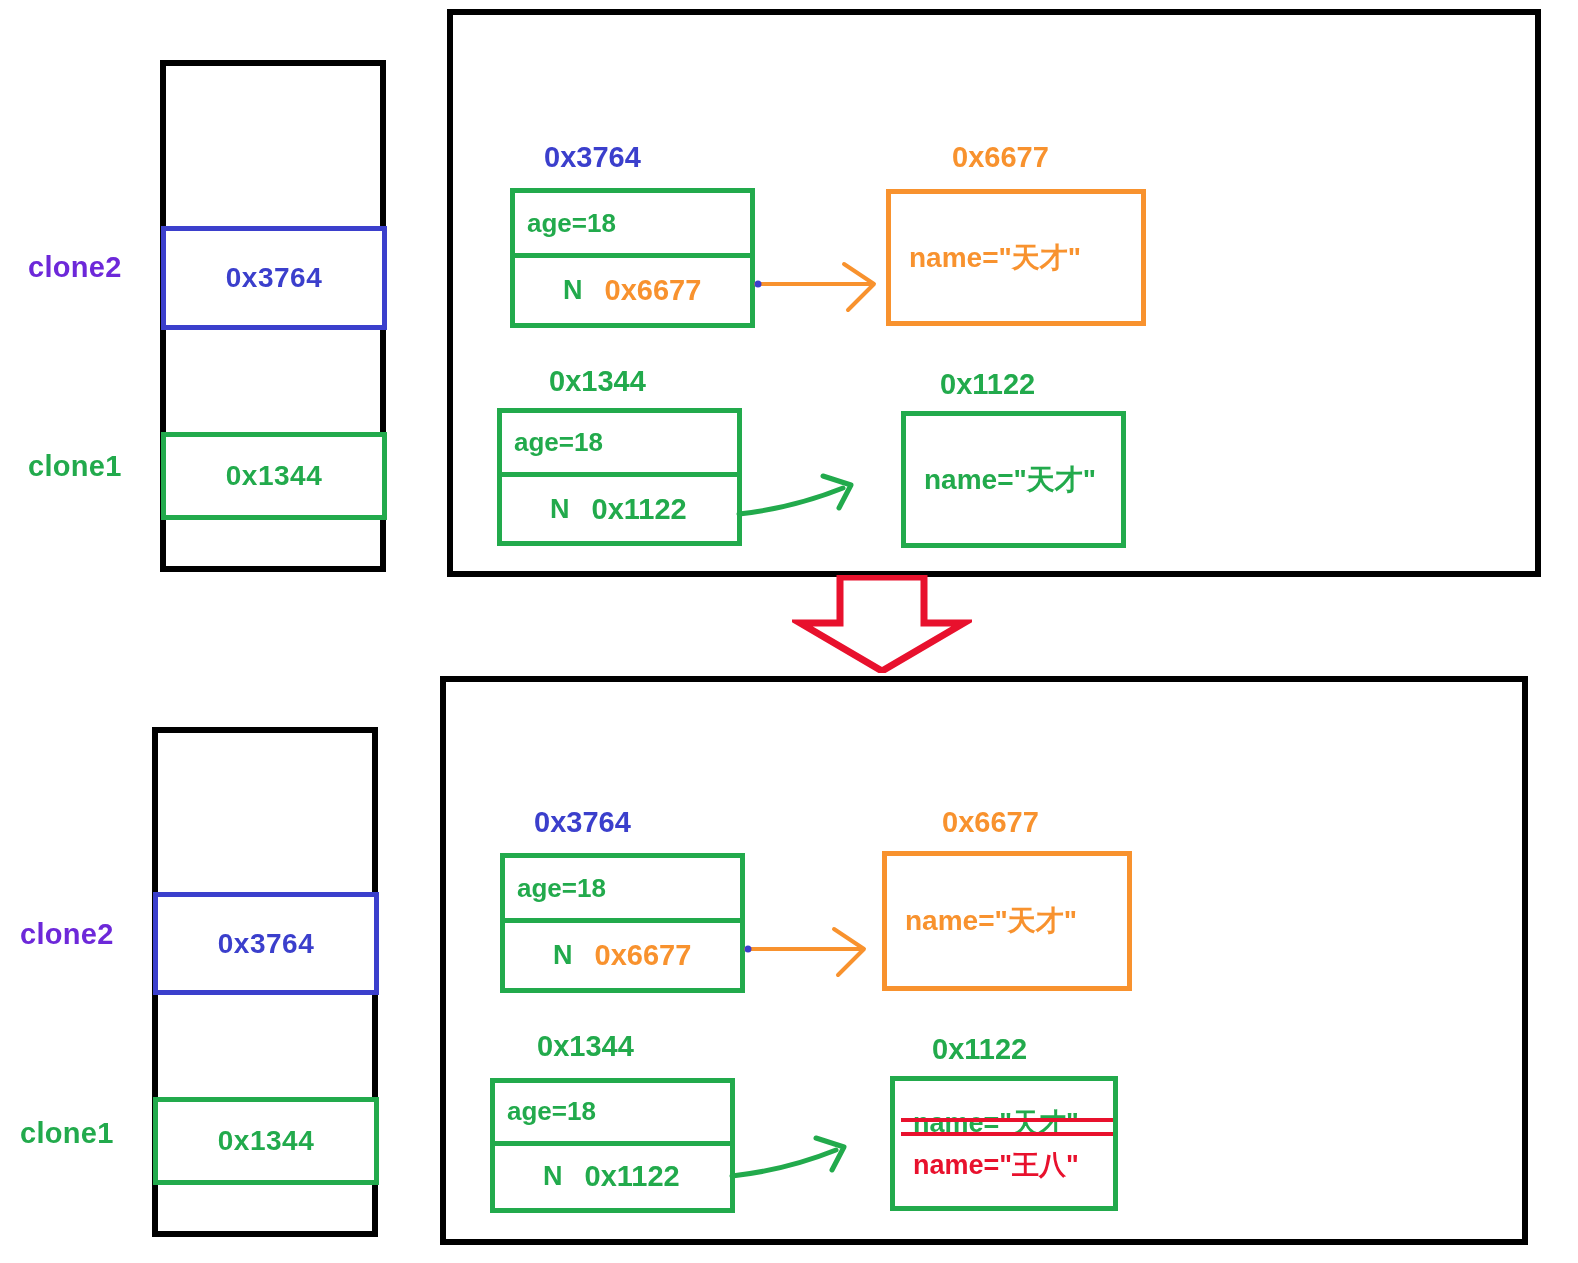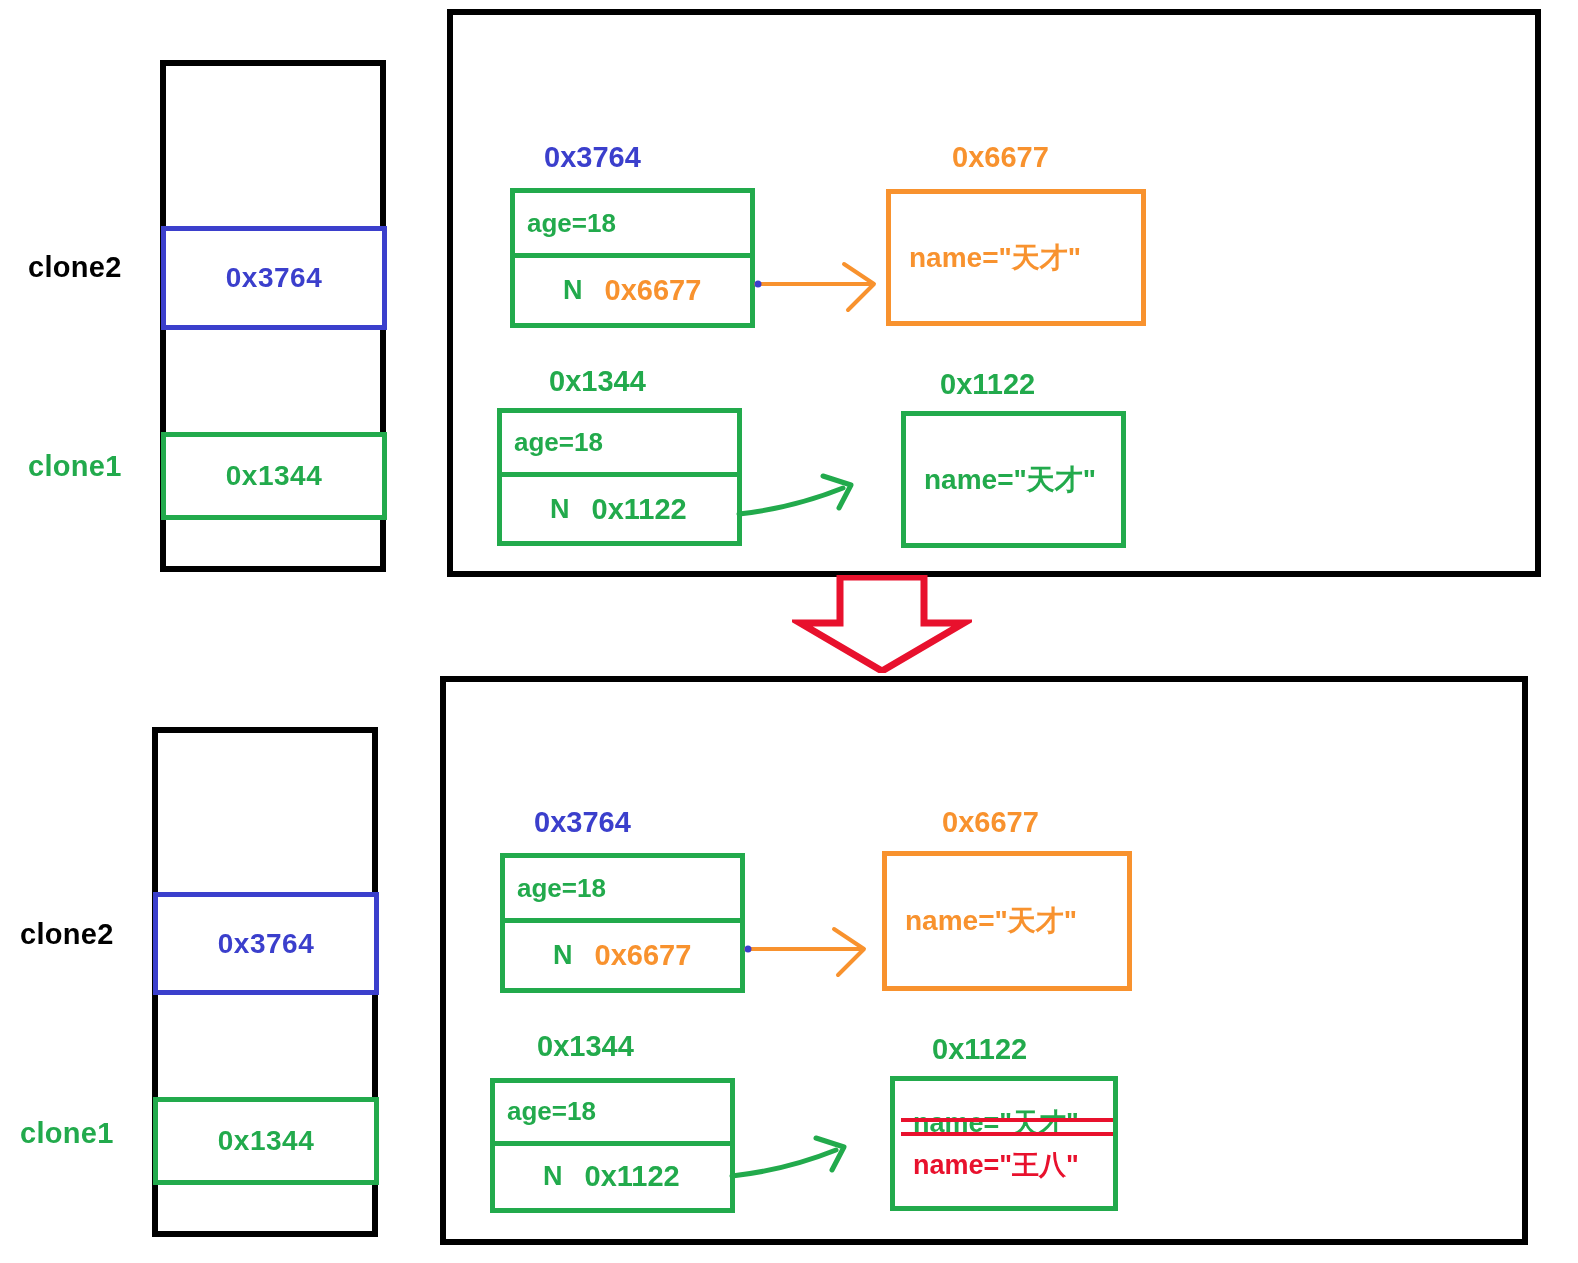--- a/index.html
+++ b/index.html
@@ -39,21 +39,21 @@
   .mem-slot.blue  { border: 5px solid #3B3FCC; color: #3B3FCC; }
   .mem-slot.green { border: 5px solid #22AA4C; color: #22AA4C; }
 
   .mem-label {
     position: absolute;
     font-weight: bold;
     font-size: 29px;
     letter-spacing: 0.3px;
     white-space: nowrap;
   }
-  .mem-label.blue  { color: #000000; }
+  .mem-label.blue  { color: #6d28d9; }
   .mem-label.green { color: #22AA4C; }
 
   
   .panel {
     position: absolute;
     border: 6px solid #000000;
     background: #ffffff;
     box-sizing: border-box;
   }
 

